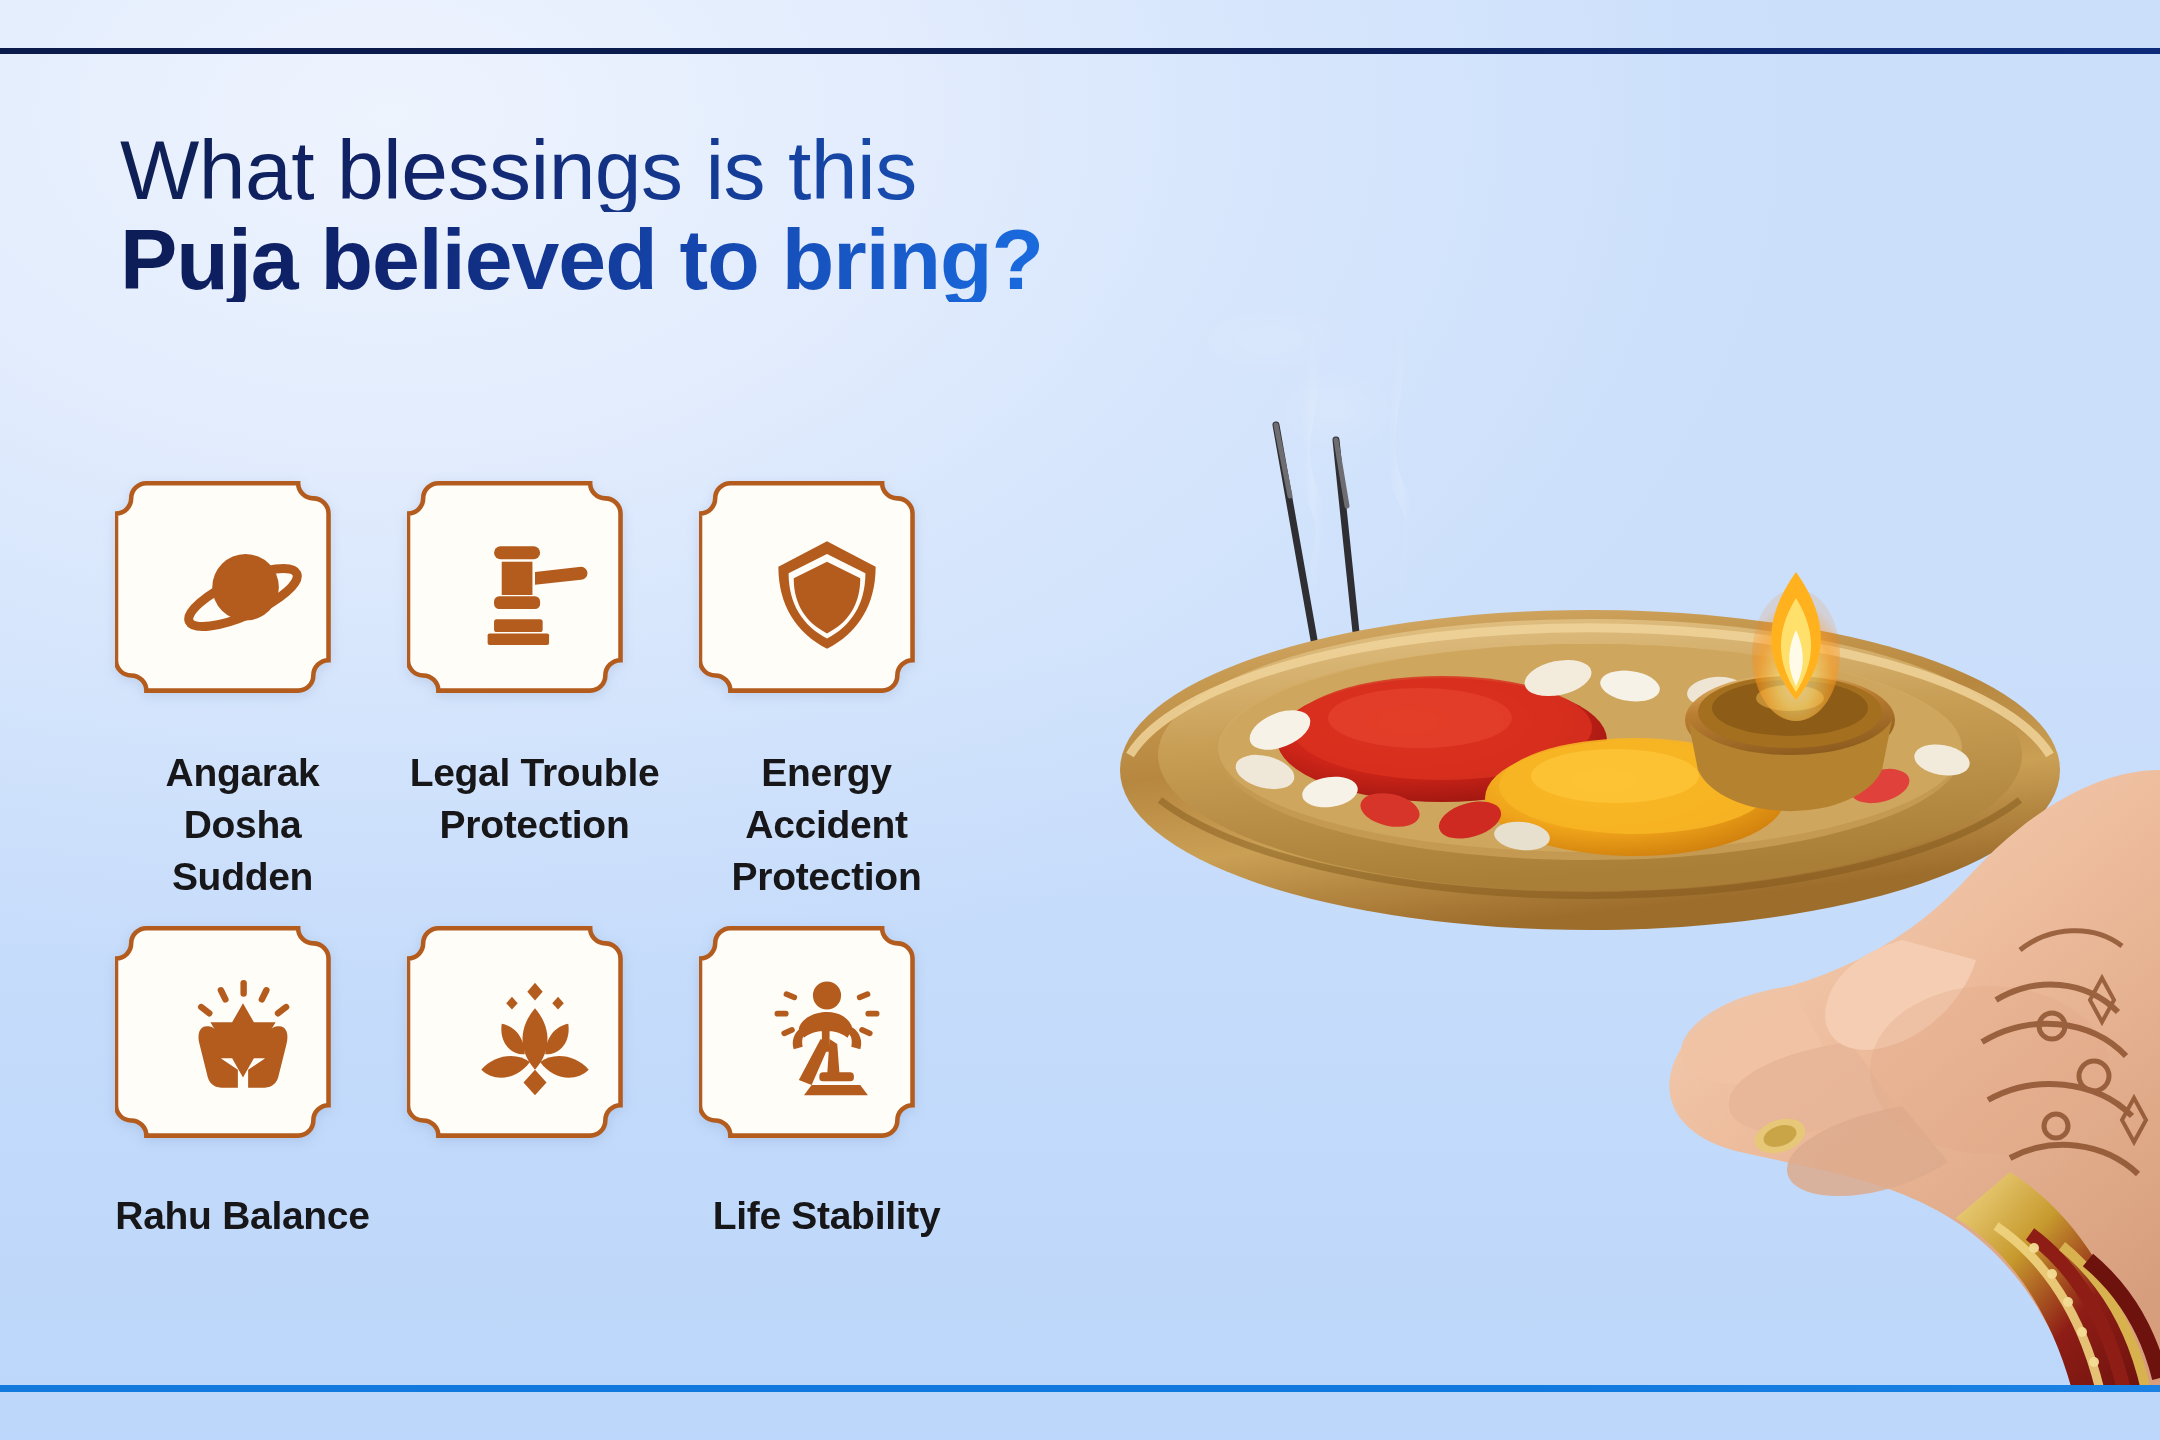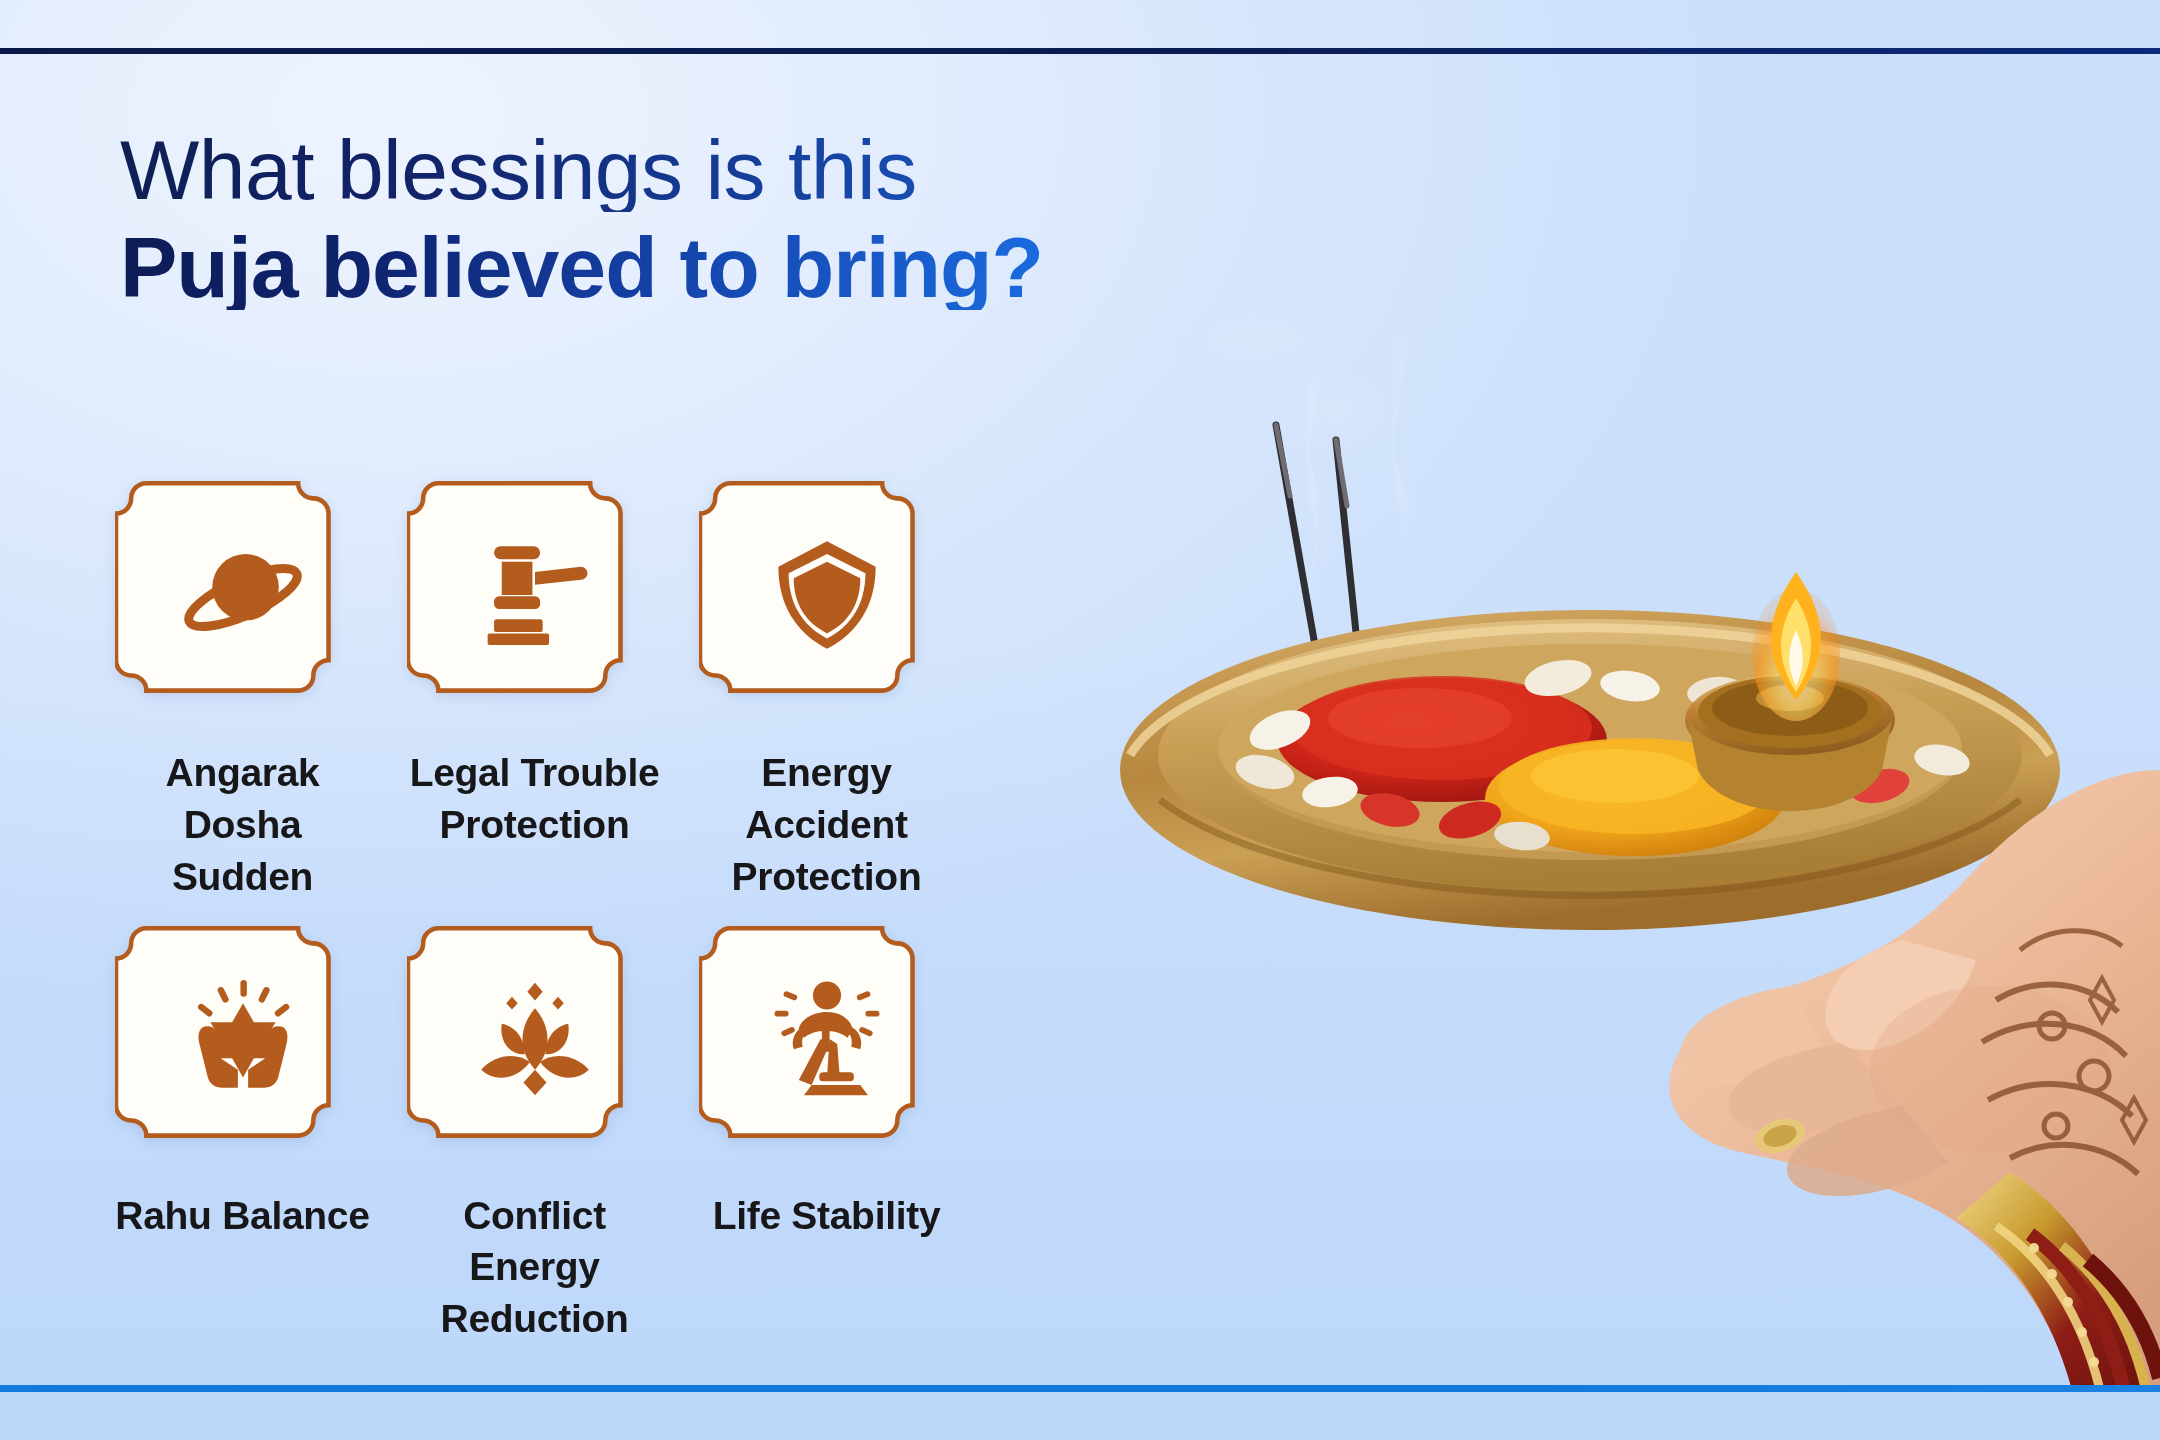--- a/index.html
+++ b/index.html
@@ -45,21 +45,21 @@
     position:absolute; left:120px; top:128px; z-index:5;
     line-height:1.0;
   }
   .hl-1{
     font-size:84px; font-weight:400; letter-spacing:-0.5px;
     background:linear-gradient(100deg,#0d1f53 0%,#12246b 35%,#15409d 70%,#1a58bf 100%);
     -webkit-background-clip:text; background-clip:text; color:transparent;
     white-space:nowrap;
   }
   .hl-2{
-    margin-top:12px;
+    margin-top:4px;
     font-size:86px; font-weight:700; letter-spacing:-1px;
     background:linear-gradient(100deg,#0c1c55 0%,#0f2470 28%,#1546ae 62%,#1a6ce0 100%);
     -webkit-background-clip:text; background-clip:text; color:transparent;
     white-space:nowrap;
   }
 
   
   .grid{
     position:absolute; left:110px; top:468px; z-index:5;
     display:grid;
@@ -393,24 +393,20 @@
               <path d="M76 38 C65 40, 58 50, 58 62 C70 62, 78 52, 76 38 Z"></path>
 
               <path d="M46 68 C36 82, 18 84, 8 74 C18 62, 36 60, 46 68 Z"></path>
               <path d="M54 68 C64 82, 82 84, 92 74 C82 62, 64 60, 54 68 Z"></path>
 
               <path d="M50 74 l9 10 l-9 10 l-9 -10 Z"></path>
             </g>
           </svg>
         </div>
       </div>
-      <div class="cap">
-        <span>Conflict Energy</span><br>
-        <span>Reduction</span>
-      </div>
     </div>
 
     <div class="cell row2">
       <div class="card">
         <svg viewBox="0 0 100 100">
           <path d="M12 6 h60 a6 6 0 0 0 6 6 a6 6 0 0 1 6 6 v58 a6 6 0 0 0 -6 6 a6 6 0 0 1 -6 6 h-60 a6 6 0 0 0 -6 -6 a6 6 0 0 1 -6 -6 v-58 a6 6 0 0 0 6 -6 a6 6 0 0 1 6 -6 z" fill="#fffdf8" stroke="#b35c1e" stroke-width="1.8"></path>
         </svg>
         <div class="glyph">
           <svg viewBox="0 0 100 100">
             <g fill="#b35c1e">

